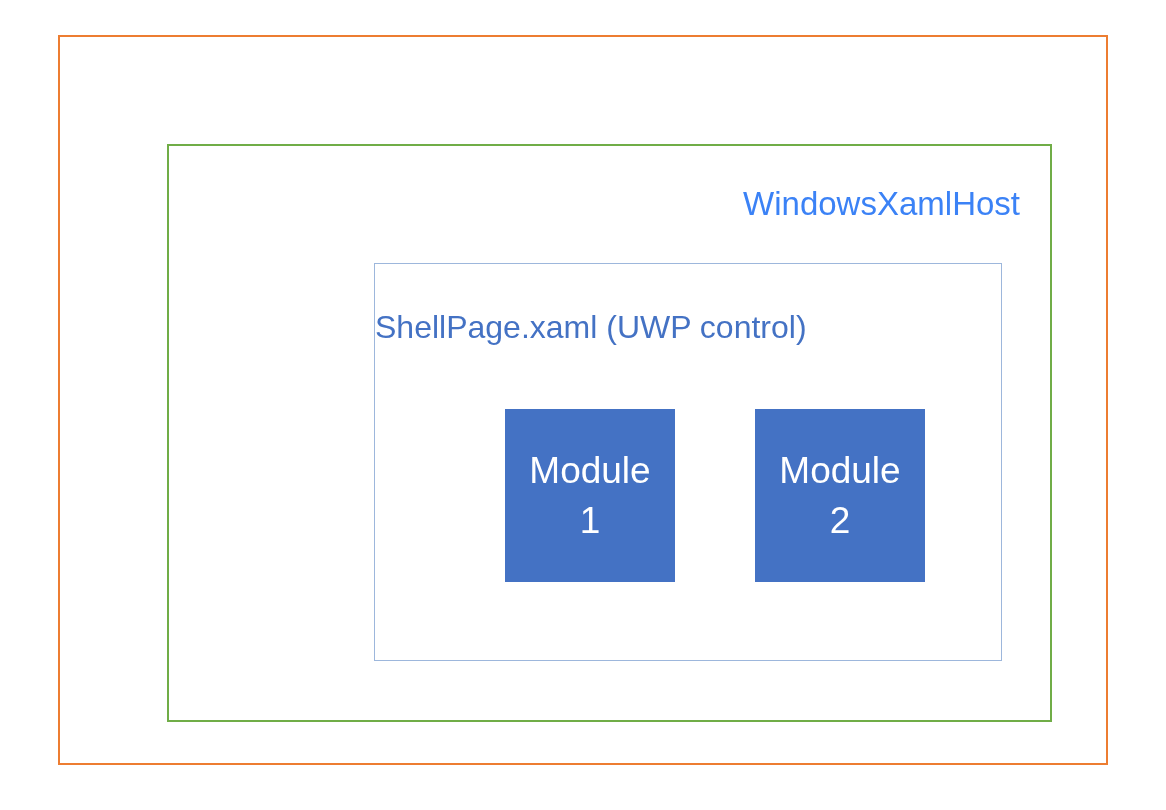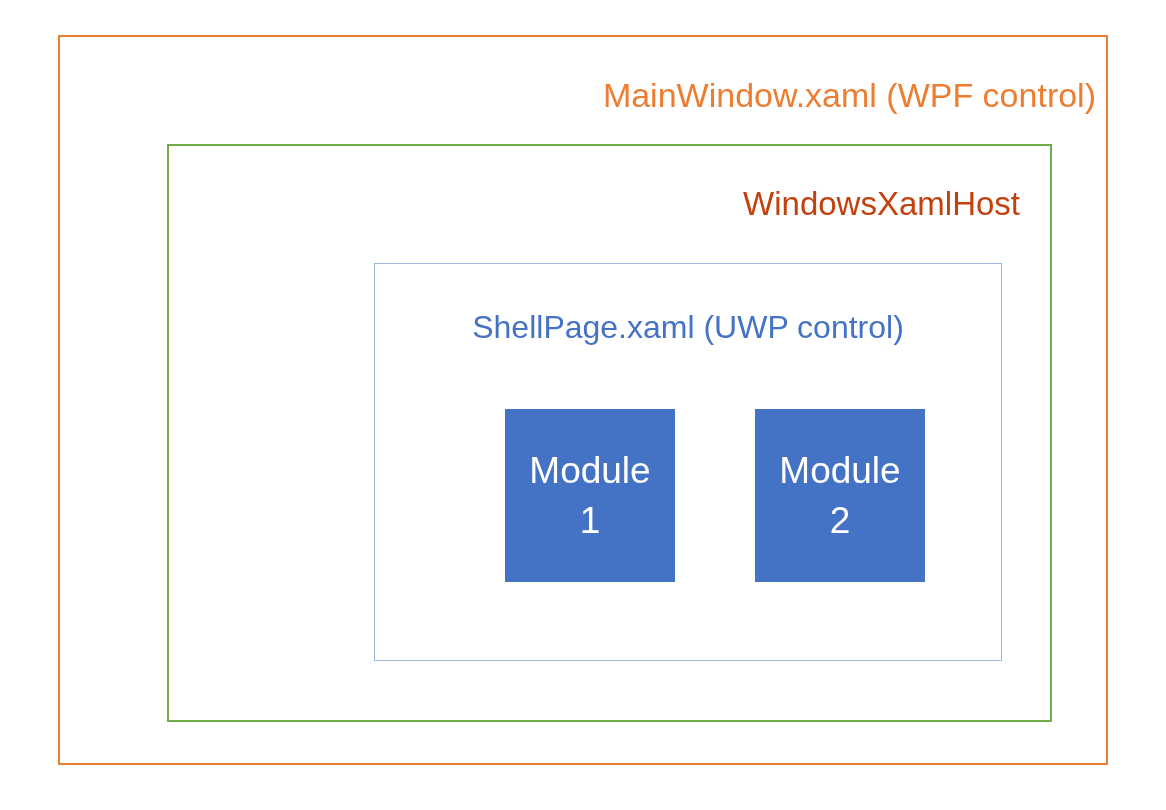--- a/index.html
+++ b/index.html
@@ -62,21 +62,21 @@
     width: 628px;
     height: 398px;
     border-style: solid;
     border-width: 1px;
   }
   .shell-label {
     top: 44px;
     left: 0;
     width: 100%;
     font-size: 32px;
-    text-align: center;
+    text-align: left;
   }
   
   .module {
     position: absolute;
     top: 145px;
     width: 170px;
     height: 173px;
     display: flex;
     align-items: center;
     justify-content: center;
@@ -89,25 +89,24 @@
     line-height: 1.35;
   }
 </style>
 </head>
 <body>
 
 <div class="canvas">
 
   <div class="box outer-box" style="border-color: rgb(237, 125, 49);">
 
-    <div class="box-label outer-label" style="color: rgb(237, 125, 49);">MainWindow.xaml (WPF control)</div>
 
     <div class="box host-box" style="border-color: rgb(112, 173, 71);">
 
-      <div class="box-label host-label" style="color: #c2410c; margin-left: 16px;">WindowsXamlHost</div>
+      <div class="box-label host-label" style="color: #3b82f6; margin-left: 16px;">WindowsXamlHost</div>
 
       <div class="box shell-box" style="border-color: rgb(157, 183, 220);">
 
         <div class="box-label shell-label" style="color: rgb(68, 114, 196);">ShellPage.xaml (UWP control)</div>
 
         <div class="module module-1" style="background-color: rgb(68, 114, 196); color: rgb(255, 255, 255);">
           <div class="module-text">
             <div>Module</div>
             <div>1</div>
           </div>

